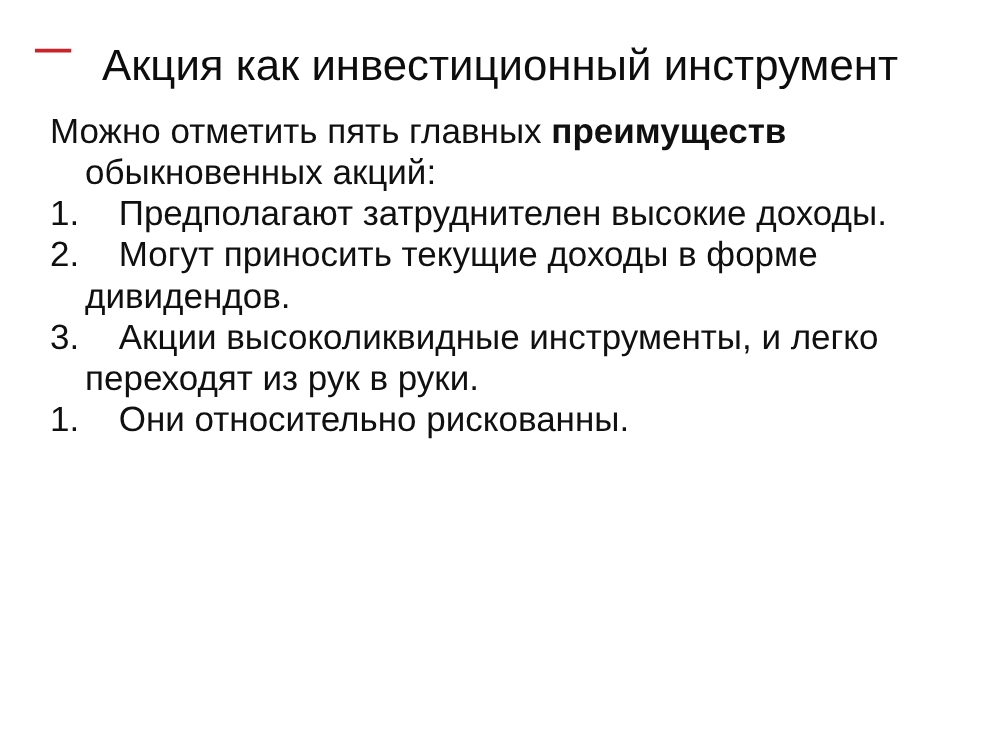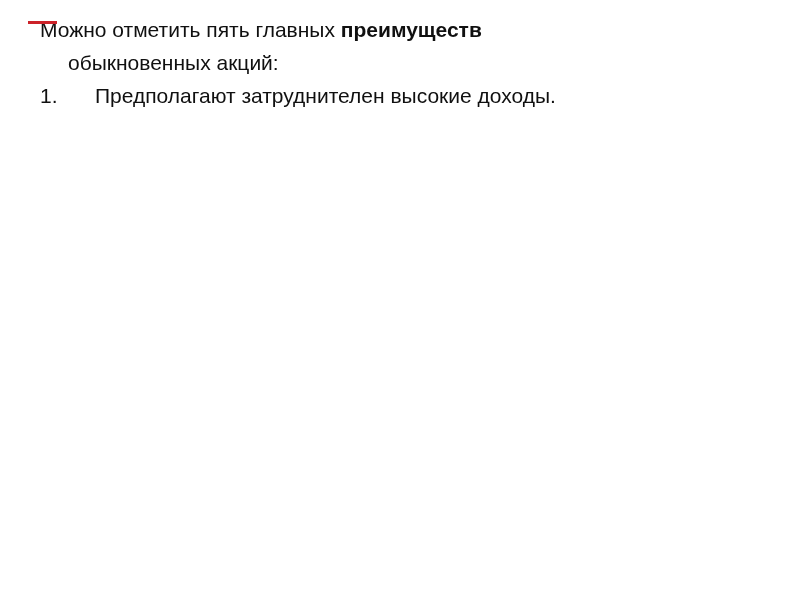--- a/index.html
+++ b/index.html
@@ -26,21 +26,21 @@
     font-size: 35px;
     line-height: 44px;
     font-weight: normal;
     text-align: center;
     letter-spacing: 0;
     color: #0d0d0d;
   }
   .body {
     margin: 13px 0 0 40px;
     width: 724px;
-    font-size: 21px;
+    font-size: 28px;
     line-height: 33px;
   }
   .para, .item {
     margin: 0;
     padding-left: 28px;
     text-indent: -28px;
     white-space: pre-wrap;
   }
   .para b { font-weight: 700; }
   .num {
@@ -49,29 +49,35 @@
     text-indent: 0;
   }
 </style>
 </head>
 <body>
 
 <div class="slide">
 
   <div class="deco deco-top" style="background: rgb(204, 34, 41);"></div>
 
+  <h1 class="title">Акция как инвестиционный инструмент</h1>
 
   <div class="body">
 
     <p class="para"><span>Можно отметить пять главных </span><b>преимуществ</b><span>
 обыкновенных акций:</span></p>
 
     <div id="advantages">
         <div class="item"><span class="num">1.</span><span>Предполагают затруднителен высокие доходы.</span></div>
+        <div class="item"><span class="num">2.</span><span>Могут приносить текущие доходы в форме
+дивидендов.</span></div>
+        <div class="item"><span class="num">3.</span><span>Акции высоколиквидные инструменты, и легко
+переходят из рук в руки.</span></div>
       </div>
 
 
     <div id="drawbacks">
+        <div class="item"><span class="num">1.</span><span>Они относительно рискованны.</span></div>
       </div>
 
   </div>
 
 </div>
 
 </body></html>

